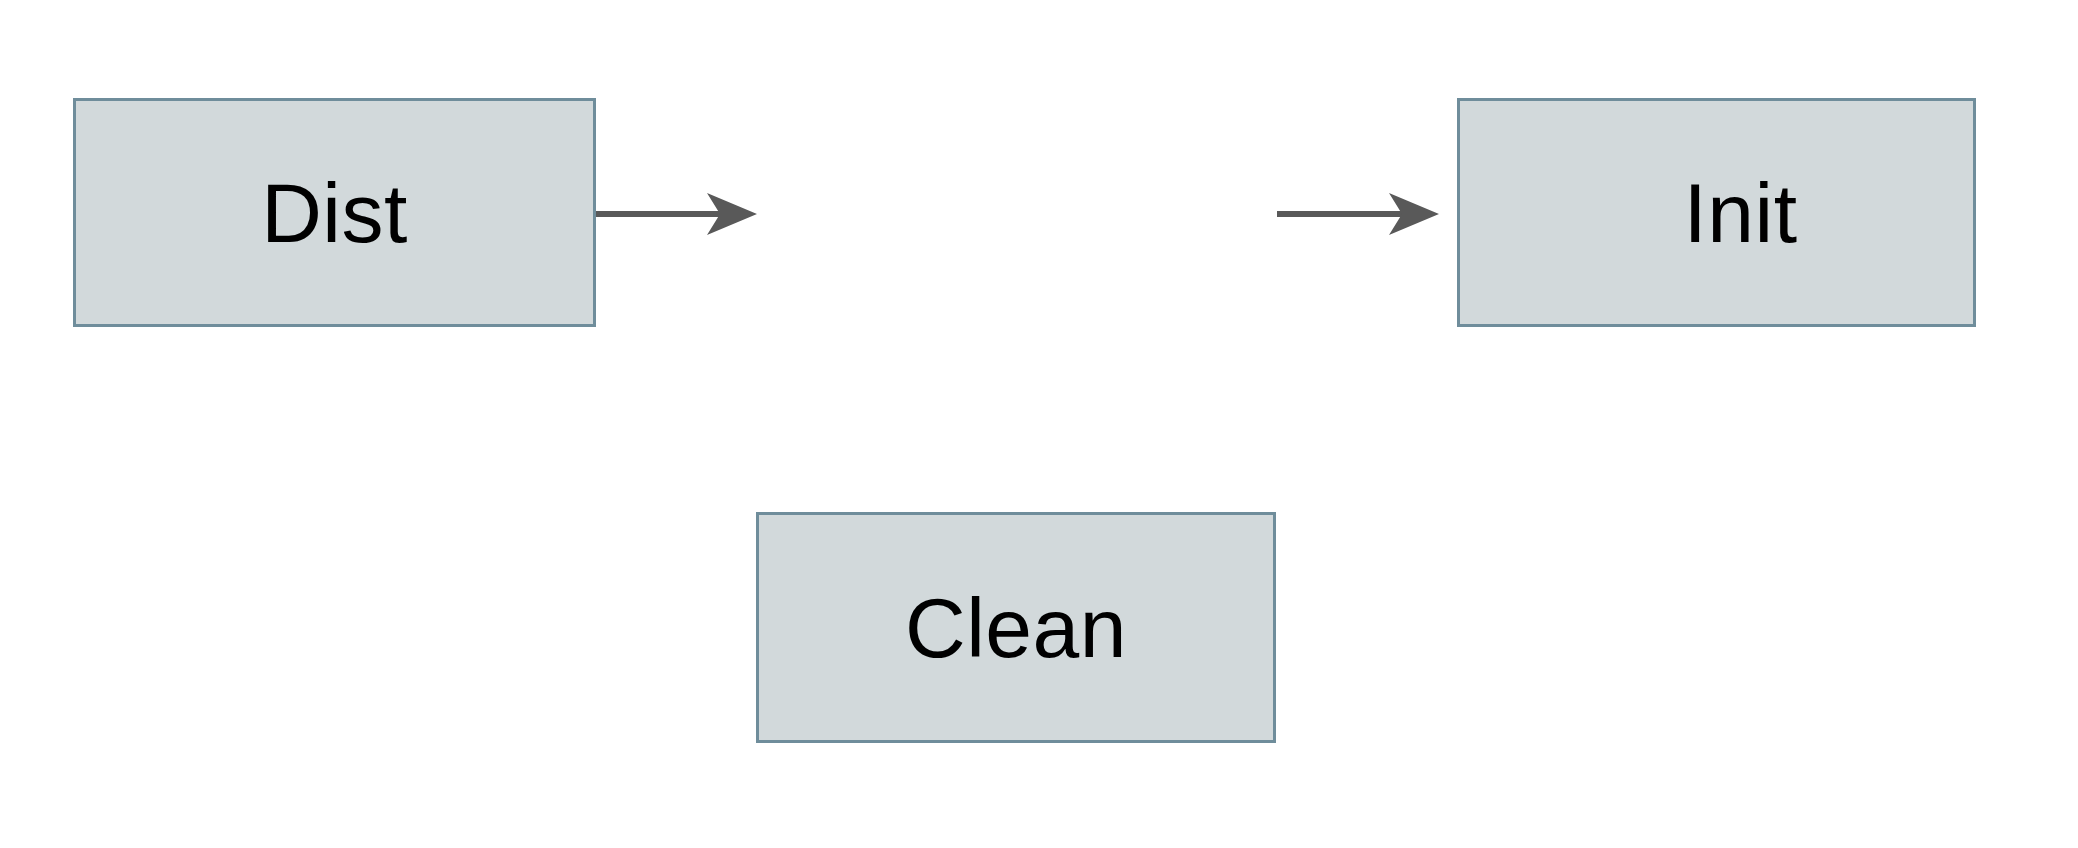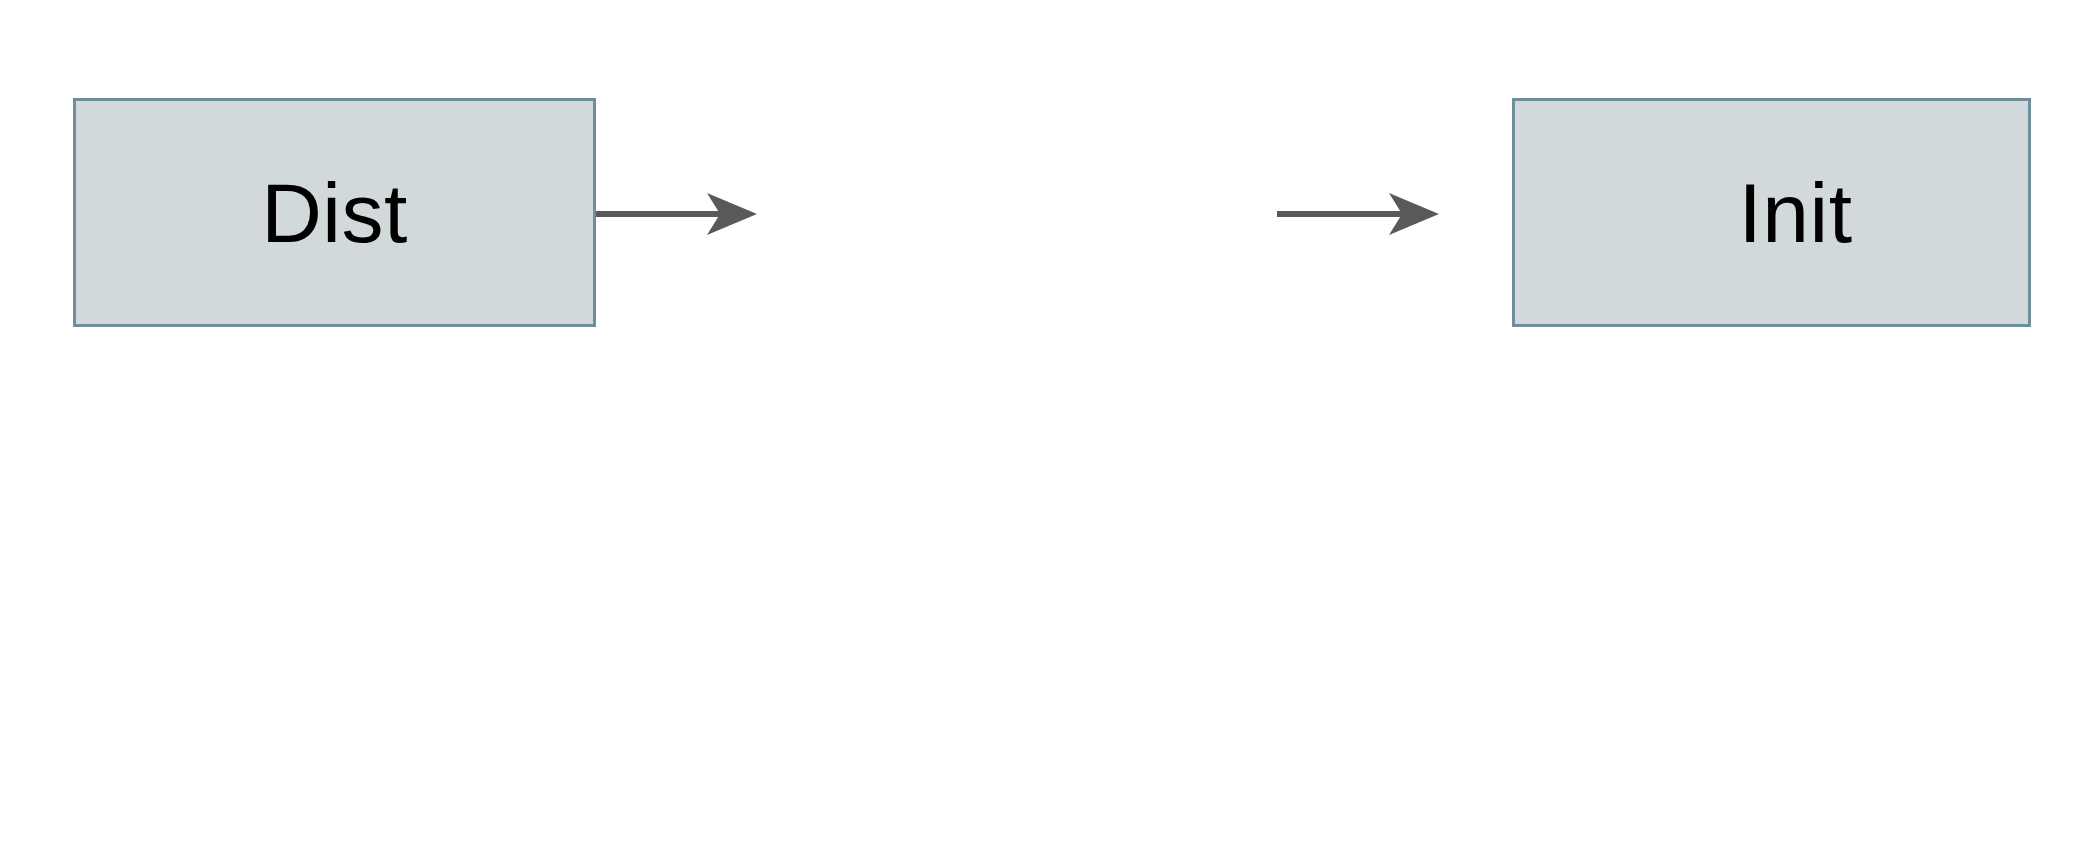--- a/index.html
+++ b/index.html
@@ -35,21 +35,21 @@
   .node .label {
     font-size: 84px;
     font-weight: 400;
     color: var(--color-text);
     letter-spacing: 0.5px;
     line-height: 1;
     white-space: nowrap;
   }
   .node-dist    { left: 73px;   top: 98px;  width: 523px; height: 229px; }
   .node-compile { left: 757px;  top: 98px;  width: 520px; height: 229px; }
-  .node-init    { left: 1512px; top: 98px;  width: 519px; height: 229px; padding-left: 48px; }
+  .node-init    { left: 1457px; top: 98px;  width: 519px; height: 229px; padding-left: 48px; }
   .node-clean   { left: 756px;  top: 512px; width: 520px; height: 231px; }
   .arrow {
     position: absolute;
     overflow: visible;
   }
   .arrow-1 { left: 596px;  top: 184px; }
   .arrow-2 { left: 1277px; top: 184px; }
   .arrow line {
     stroke: var(--color-arrow);
     stroke-width: 6;
@@ -66,20 +66,23 @@
 
   <div class="node node-dist">
     <span class="label">Dist</span>
   </div>
 
 
   <div class="node node-init">
     <span class="label">Init</span>
   </div>
 
+  <div class="node node-clean">
+    <span class="label">Clean</span>
+  </div>
 
   <svg class="arrow arrow-1" width="161" height="60" viewBox="0 0 161 60" aria-hidden="true">
     <line x1="0" y1="30" x2="124" y2="30"></line>
     <path d="M161,30 L111,9 L124,30 L111,51 Z"></path>
   </svg>
 
   <svg class="arrow arrow-2" width="162" height="60" viewBox="0 0 162 60" aria-hidden="true">
     <line x1="0" y1="30" x2="125" y2="30"></line>
     <path d="M162,30 L112,9 L125,30 L112,51 Z"></path>
   </svg>

